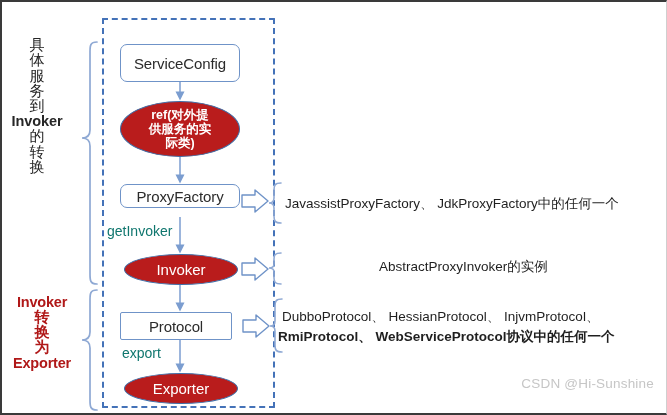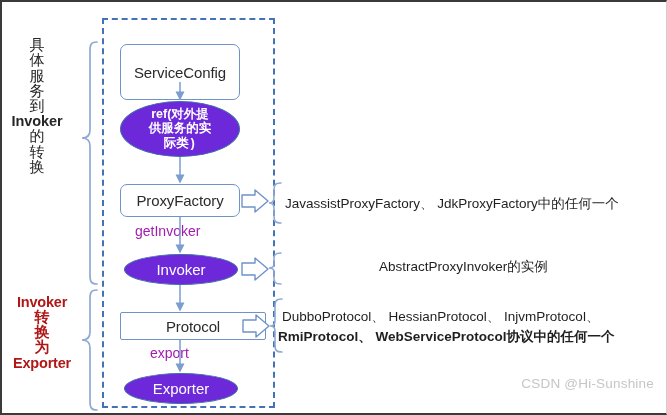--- a/index.html
+++ b/index.html
@@ -85,53 +85,52 @@
     font-size: 15px;
     font-family: "Liberation Sans", sans-serif;
     letter-spacing: -0.1px;
   }
   .node-box.sharp { border-radius: 2px; }
 
   
   .node-ellipse {
     position: absolute;
     box-sizing: border-box;
-    background: #6d28d9;
+    background: #b91c1c;
     border: 1.4px solid #3f6fa8;
     border-radius: 50%;
     display: flex;
     align-items: center;
     justify-content: center;
     text-align: center;
     color: #ffffff;
     font-size: 15px;
     line-height: 1.05;
     font-family: "Liberation Sans", sans-serif;
   }
   .node-ellipse.multiline {
     font-size: 12.5px;
     font-weight: 600;
     padding: 0 8px;
     line-height: 1.12;
   }
   .node-ellipse.multiline .cjk {
-    font-family: Liberation Mono, monospace;
+    font-family: Liberation Sans, sans-serif;
     font-weight: 600;
     text-align: right;
   }
 
   
   .edge-label {
     position: absolute;
-    color: #a21caf;
+    color: #0f766e;
     font-size: 14px;
     font-family: "Liberation Sans", sans-serif;
     white-space: nowrap;
     background: transparent;
-    margin-left: 28px;
   }
 
   
   .desc {
     position: absolute;
     color: #1f1f1f;
     font-size: 13.5px;
     font-family: "Liberation Sans", sans-serif;
     line-height: 1.45;
     white-space: nowrap;
@@ -177,41 +176,41 @@
   <div class="vstack vstack-red" style="left:10px; top:293px; width:60px;">
     <span class="latin">Invoker</span>
     <span>转</span>
     <span>换</span>
     <span>为</span>
     <span class="latin">Exporter</span>
   </div>
 
   <div class="dashed-region"></div>
 
-  <div class="node-box" style="left:118px; top:42px; width:120px; height:56px;">
+  <div class="node-box" style="left:118px; top:42px; width:120px; height:38px;">
     <span>ServiceConfig</span>
   </div>
 
   <div class="node-ellipse multiline" style="left:118px; top:99px; width:120px; height:56px;">
     <span>
       <span>ref(对外提</span><br>
       <span class="cjk">供服务的实</span><br>
       <span class="cjk">际类)</span>
     </span>
   </div>
 
-  <div class="node-box" style="left:118px; top:182px; width:120px; height:33px;">
+  <div class="node-box" style="left:118px; top:182px; width:120px; height:24px;">
     <span>ProxyFactory</span>
   </div>
 
   <div class="node-ellipse" style="left:122px; top:252px; width:114px; height:31px;">
     <span>Invoker</span>
   </div>
 
-  <div class="node-box sharp" style="left:118px; top:310px; width:146px; height:28px;">
+  <div class="node-box sharp" style="left:118px; top:310px; width:112px; height:28px;">
     <span>Protocol</span>
   </div>
 
   <div class="node-ellipse" style="left:122px; top:371px; width:114px; height:31px;">
     <span>Exporter</span>
   </div>
 
   <div class="edge-label" style="left:105px; top:221px;">
     <span>getInvoker</span>
   </div>

